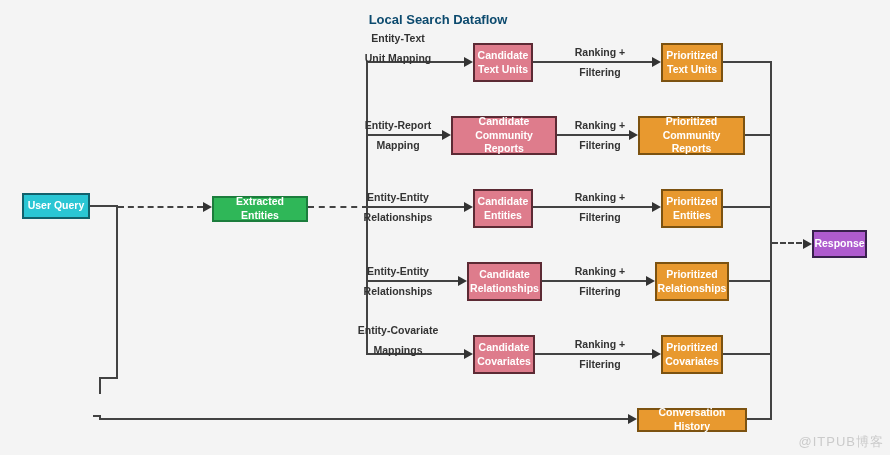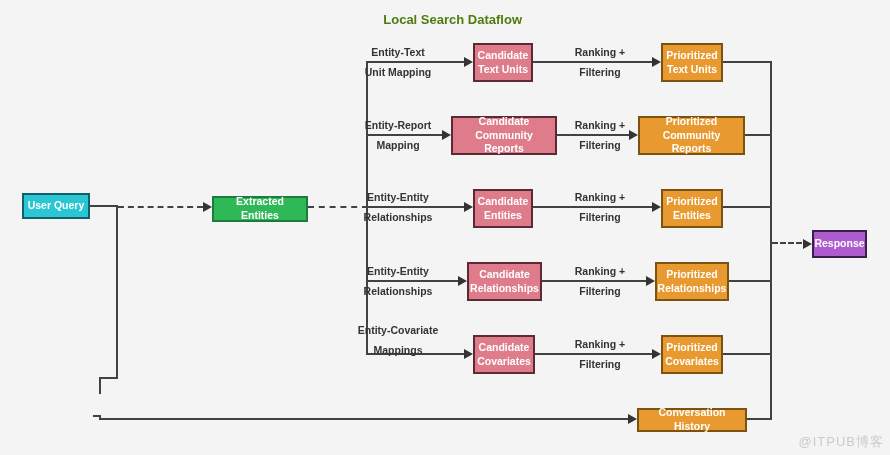--- a/index.html
+++ b/index.html
@@ -1,17 +1,17 @@
 <!DOCTYPE html>
 <html><head>
 <meta charset="utf-8">
 <style>
   html,body{margin:0;padding:0;background:#e9e9e9;font-family:"Liberation Sans","DejaVu Sans",sans-serif;}
   .canvas{position:relative;width:890px;height:455px;background:#f4f4f4;overflow:hidden;}
-  .title{position:absolute;left:322px;top:12px;width:200px;text-align:right;font-size:13px;font-weight:600;color:#4d7c0f;}
+  .title{position:absolute;left:338px;top:12px;width:200px;text-align:center;font-size:13px;font-weight:600;color:#0c4a6e;}
   
   .hl{position:absolute;height:2px;background:#424242;}
   .vl{position:absolute;width:2px;background:#424242;}
   .hd{position:absolute;height:0;border-top:2px dashed #424242;}
   .arr{position:absolute;width:0;height:0;border-top:5px solid transparent;border-bottom:5px solid transparent;border-left:9px solid #333;}
   
   .node{position:absolute;box-sizing:border-box;border:2px solid;display:flex;align-items:center;justify-content:center;
         text-align:center;color:#fff;font-weight:bold;font-size:10.5px;line-height:1.3;white-space:pre-line;padding:0 2px;}
   .cyan{background:#2AC6D4;border-color:#11616c;}
   .green{background:#2FB758;border-color:#1b7d3c;text-align:center;}
@@ -44,21 +44,21 @@
   <div class="arr" style="left:203px;top:202px;"></div>
 
   <div class="hd" style="left:308px;top:206px;width:60px;"></div>
 
   <div class="vl" style="left:366px;top:61px;height:294px;"></div>
 
   <div class="vl" style="left:770px;top:61px;height:359px;"></div>
 
   <div class="hl" style="left:366px;top:61px;width:98px;"></div>
   <div class="arr" style="left:464px;top:57px;"></div>
-  <div class="elabel" style="left:338px;top:42px;width:120px;text-align:center;">Entity-Text
+  <div class="elabel" style="left:338px;top:28px;width:120px;text-align:center;">Entity-Text
 Unit Mapping</div>
   <div class="node pink" style="left:473px;top:43px;width:60px;height:39px;">Candidate
 Text Units</div>
   <div class="hl" style="left:533px;top:61px;width:119px;"></div>
   <div class="arr" style="left:652px;top:57px;"></div>
   <div class="elabel" style="left:550px;top:42px;width:100px;">Ranking +
 Filtering</div>
   <div class="node orange" style="left:661px;top:43px;width:62px;height:39px;">Prioritized
 Text Units</div>
   <div class="hl" style="left:723px;top:61px;width:49px;"></div>

